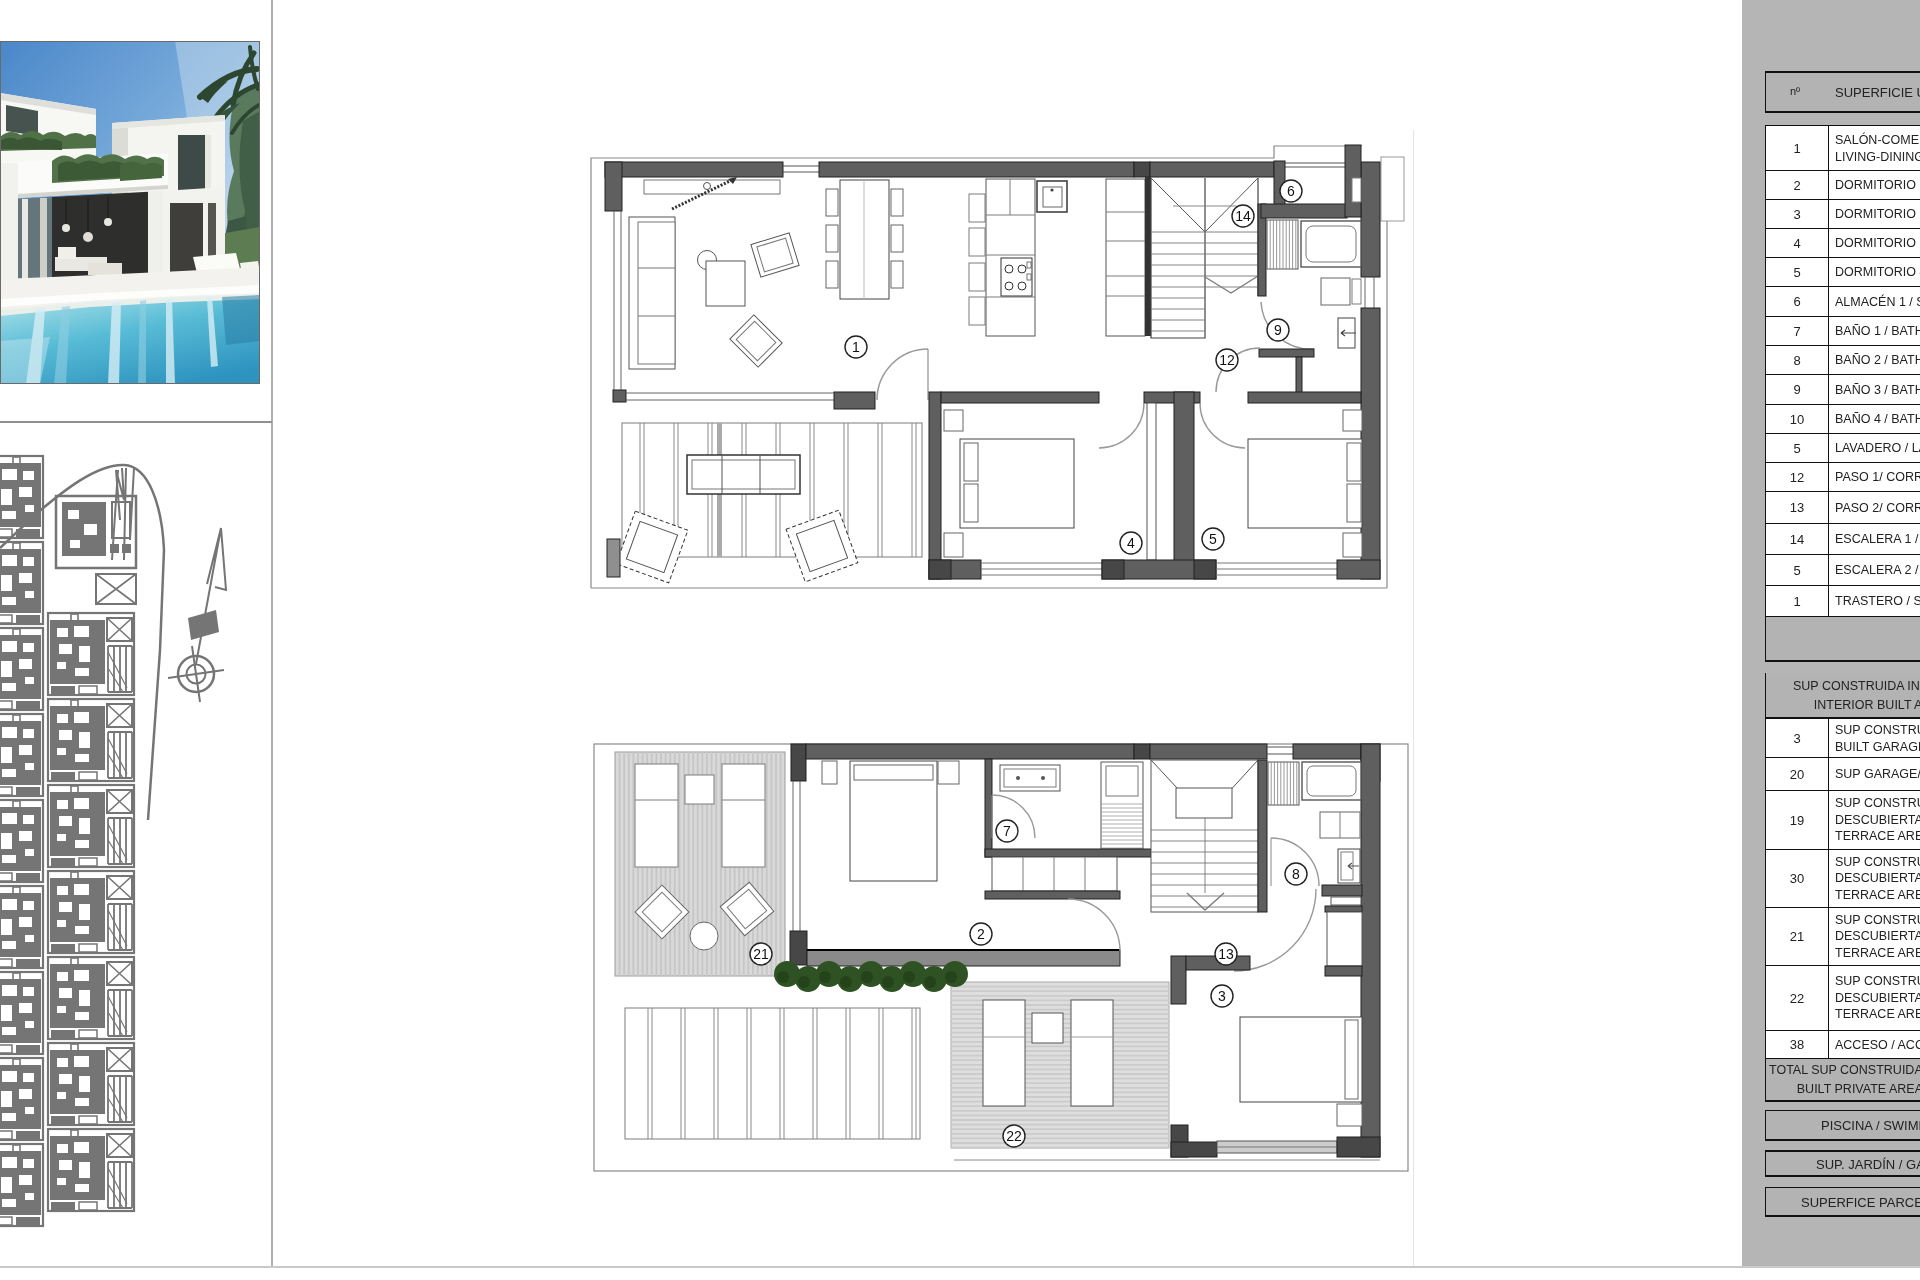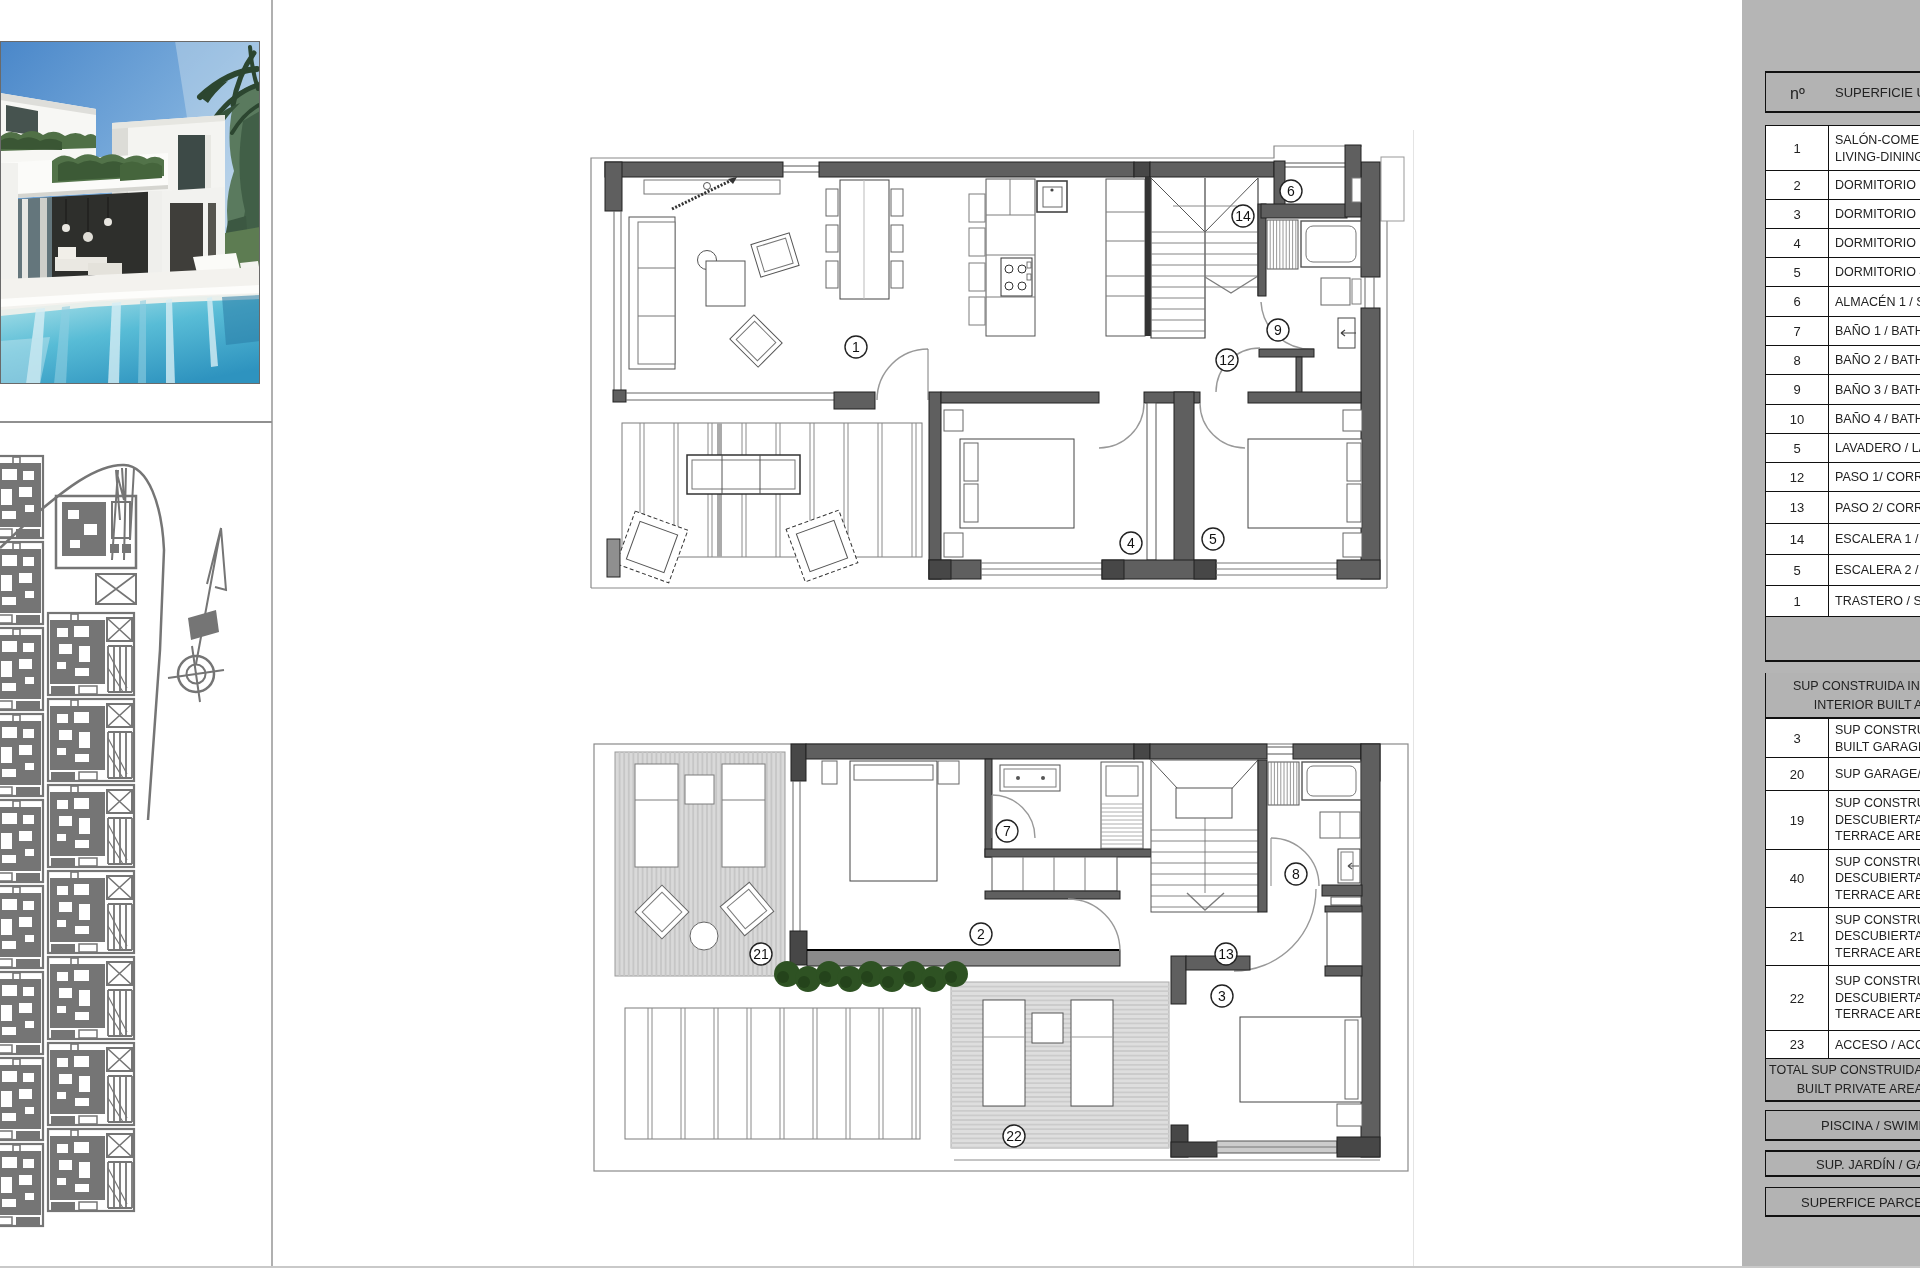--- a/index.html
+++ b/index.html
@@ -432,21 +432,21 @@
     <text x="1296" y="879.04" font-size="14" fill="#111" text-anchor="middle">8</text>
     <circle cx="1226" cy="954" r="11" fill="white" stroke="#222" stroke-width="1.4"></circle>
     <text x="1226" y="959.04" font-size="14" fill="#111" text-anchor="middle">13</text>
     <circle cx="761" cy="954" r="11" fill="white" stroke="#222" stroke-width="1.4"></circle>
     <text x="761" y="959.04" font-size="14" fill="#111" text-anchor="middle">21</text>
     <circle cx="1014" cy="1136" r="11" fill="white" stroke="#222" stroke-width="1.4"></circle>
     <text x="1014" y="1141.04" font-size="14" fill="#111" text-anchor="middle">22</text>
   </svg>
 <div class="abs" style="left:1742px;top:0;width:178px;height:1266px;background:#b5b5b5"></div>
 <div class="abs gray" style="left:1765px;top:71px;width:155px;height:42px;border-top:2px solid #111;border-bottom:2px solid #111;border-left:1.5px solid #111">
-    <span style="position:absolute;left:24px;top:12px;font-size:16px;color:#222">nº</span>
+    <span style="position:absolute;left:24px;top:12px;font-size:11px;color:#222">nº</span>
     <span style="position:absolute;left:69px;top:12px;font-size:13px;color:#222;white-space:nowrap">SUPERFICIE ÚTIL / USEFUL AREA</span>
   </div>
 <div class="row" style="border-top:1.5px solid #111;top:125px;height:46px">
     <div class="num">1</div>
     <div class="nm">SALÓN-COMEDOR-COCINA /
 LIVING-DINING-KITCHEN</div>
   </div>
 <div class="row" style="top:171px;height:29px">
     <div class="num">2</div>
     <div class="nm">DORMITORIO 1 / BEDROOM 1</div>
@@ -516,39 +516,39 @@
     <div class="num">20</div>
     <div class="nm">SUP GARAGE/ GARAGE AREA</div>
   </div>
 <div class="row" style="top:791px;height:59px">
     <div class="num">19</div>
     <div class="nm">SUP CONSTRUIDA TERRAZA
 DESCUBIERTA 1 / BUILT
 TERRACE AREA 1</div>
   </div>
 <div class="row" style="top:850px;height:58px">
-    <div class="num">40</div>
+    <div class="num">30</div>
     <div class="nm">SUP CONSTRUIDA TERRAZA
 DESCUBIERTA 2 / BUILT
 TERRACE AREA 2</div>
   </div>
 <div class="row" style="top:908px;height:58px">
     <div class="num">21</div>
     <div class="nm">SUP CONSTRUIDA TERRAZA
 DESCUBIERTA 3 / BUILT
 TERRACE AREA 3</div>
   </div>
 <div class="row" style="top:966px;height:65px">
     <div class="num">22</div>
     <div class="nm">SUP CONSTRUIDA TERRAZA
 DESCUBIERTA 4 / BUILT
 TERRACE AREA 4</div>
   </div>
 <div class="row" style="top:1031px;height:28px">
-    <div class="num">23</div>
+    <div class="num">38</div>
     <div class="nm">ACCESO / ACCESS</div>
   </div>
 <div class="abs gray" style="left:1765px;top:617px;width:155px;height:45px;border-left:1.5px solid #111;border-bottom:2px solid #111"></div>
 <div class="abs gray" style="left:1765px;top:673px;width:155px;height:46px;border-left:1.5px solid #111;border-bottom:2px solid #111">
     <span style="position:absolute;left:27px;top:4px;font-size:12.5px;color:#222;white-space:pre;line-height:19px">SUP CONSTRUIDA INTERIOR /
       INTERIOR BUILT AREA</span>
   </div>
 <div class="abs gray" style="left:1765px;top:1059px;width:155px;height:43px;border-left:1.5px solid #111;border-bottom:2px solid #111">
     <span style="position:absolute;left:3px;top:2px;font-size:12.5px;color:#222;white-space:pre;line-height:19px">TOTAL SUP CONSTRUIDA PRIVADA /
         BUILT PRIVATE AREA</span>

